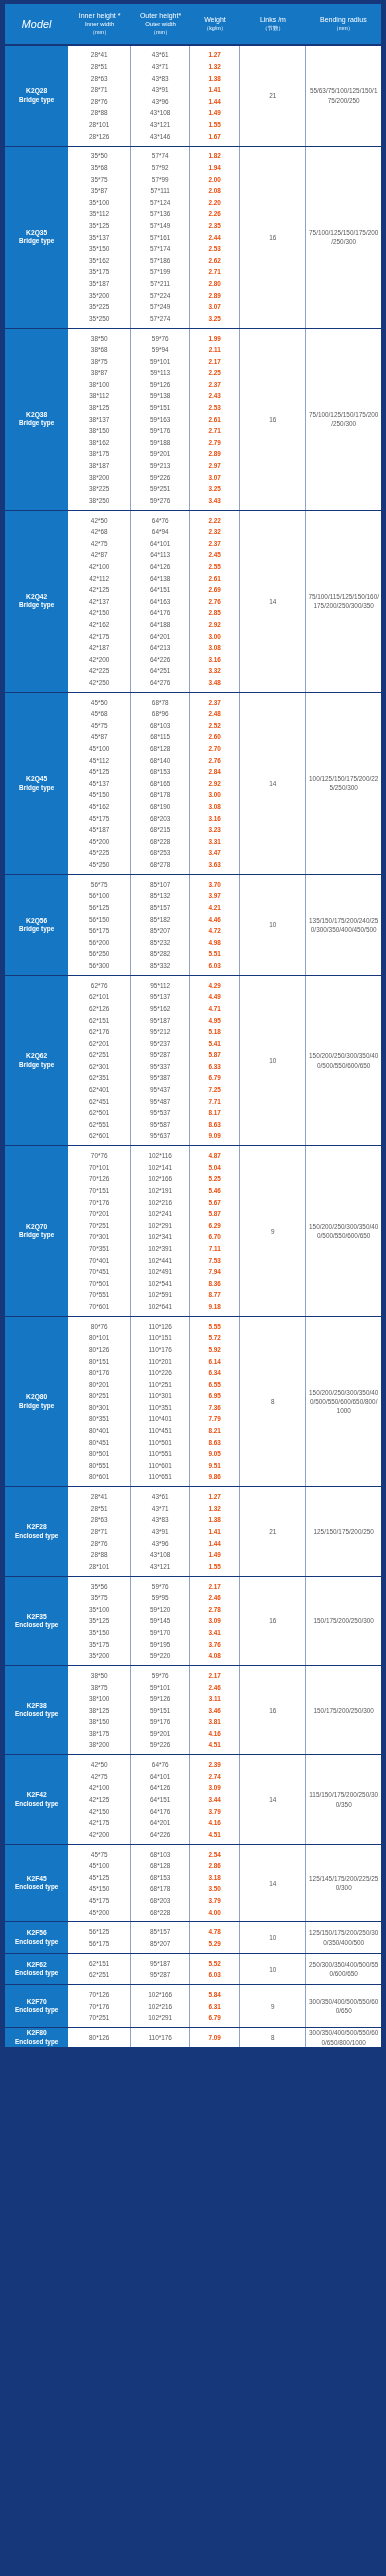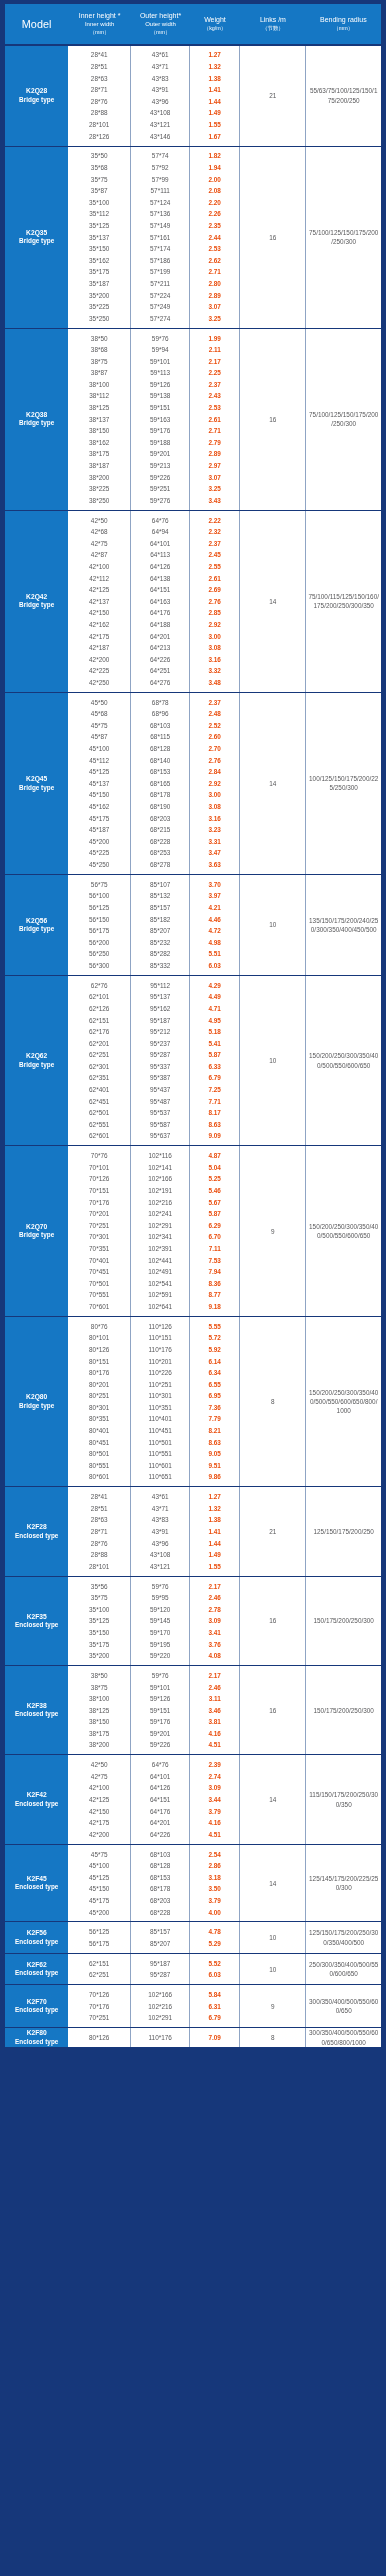--- a/index.html
+++ b/index.html
@@ -30,21 +30,21 @@
     text-align: center;
     line-height: 1.12;
   }
   .h-model   { width: 63px; }
   .h-inner   { width: 63px; }
   .h-outer   { width: 59px; }
   .h-weight  { width: 50px; }
   .h-links   { width: 66px; }
   .h-bend    { width: 75px; }
 
-  .h-model .big { font-size: 10.8px; font-weight: 400; letter-spacing: 0.1px; }
+  .h-model .big { font-size: 10.8px; font-weight: 400; letter-spacing: 0.1px; font-style: italic; }
   .hline1 { font-size: 7px; font-weight: 400; }
   .hline2 { font-size: 6px; font-weight: 400; margin-top: 1.5px; }
   .hunit  { font-size: 5.4px; font-weight: 400; margin-top: 1.5px; }
 
   
   .block {
     display: flex;
     background: #ffffff;
     border-top: 1.5px solid #16377a;
     align-items: stretch;

